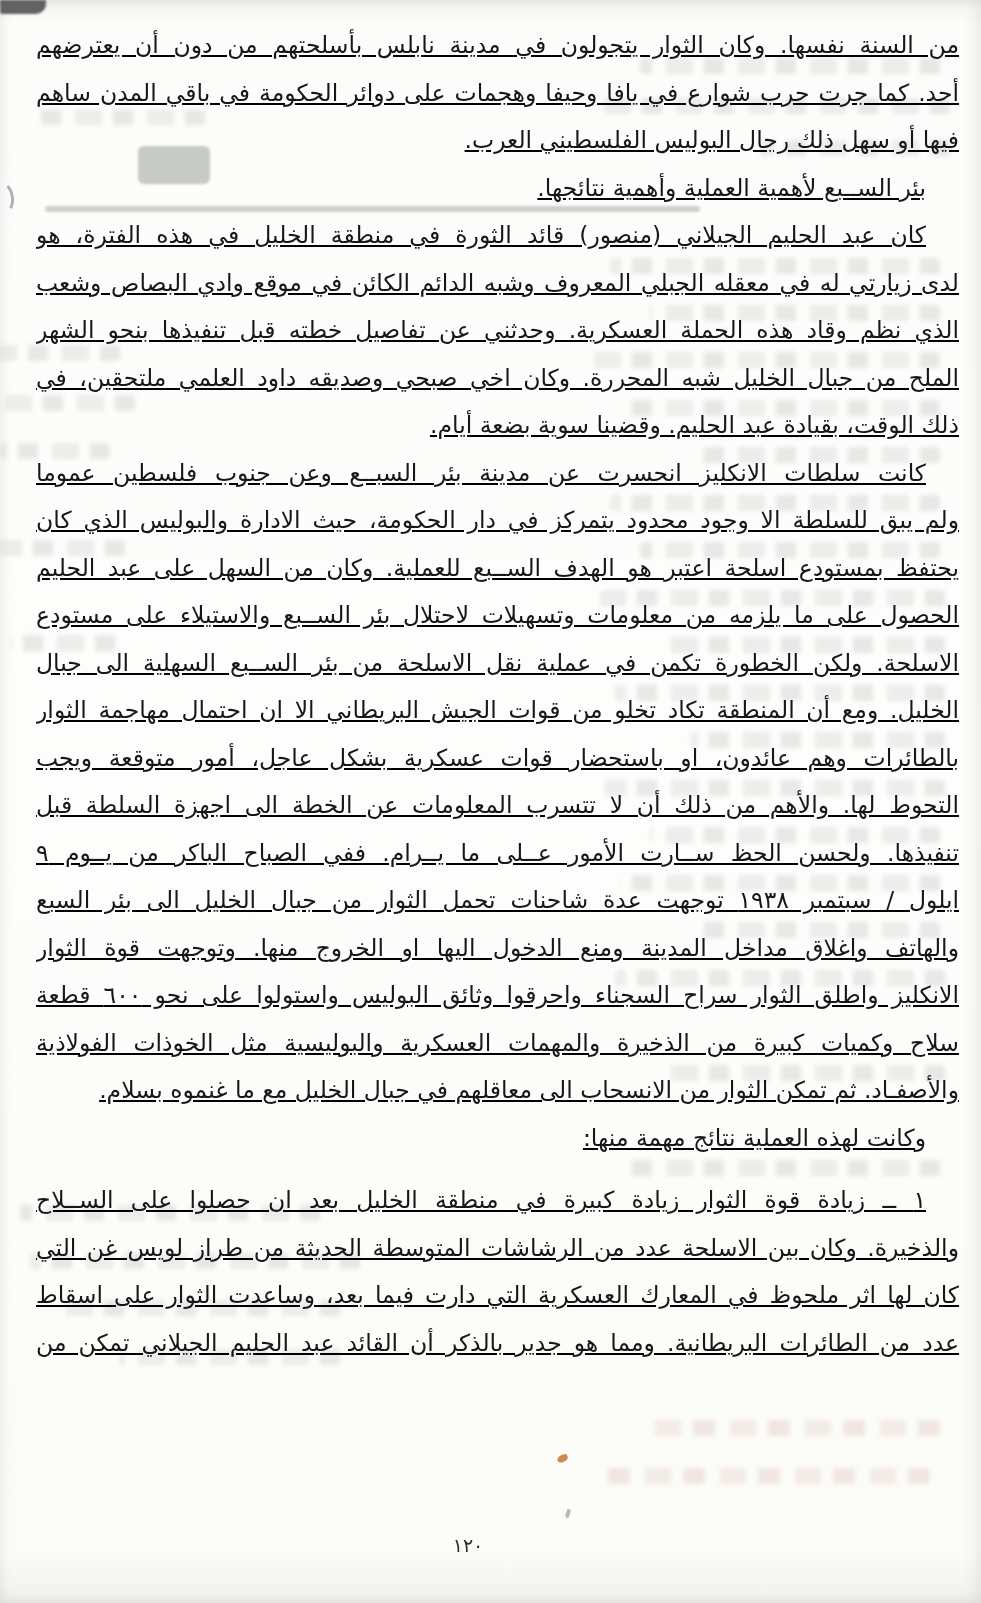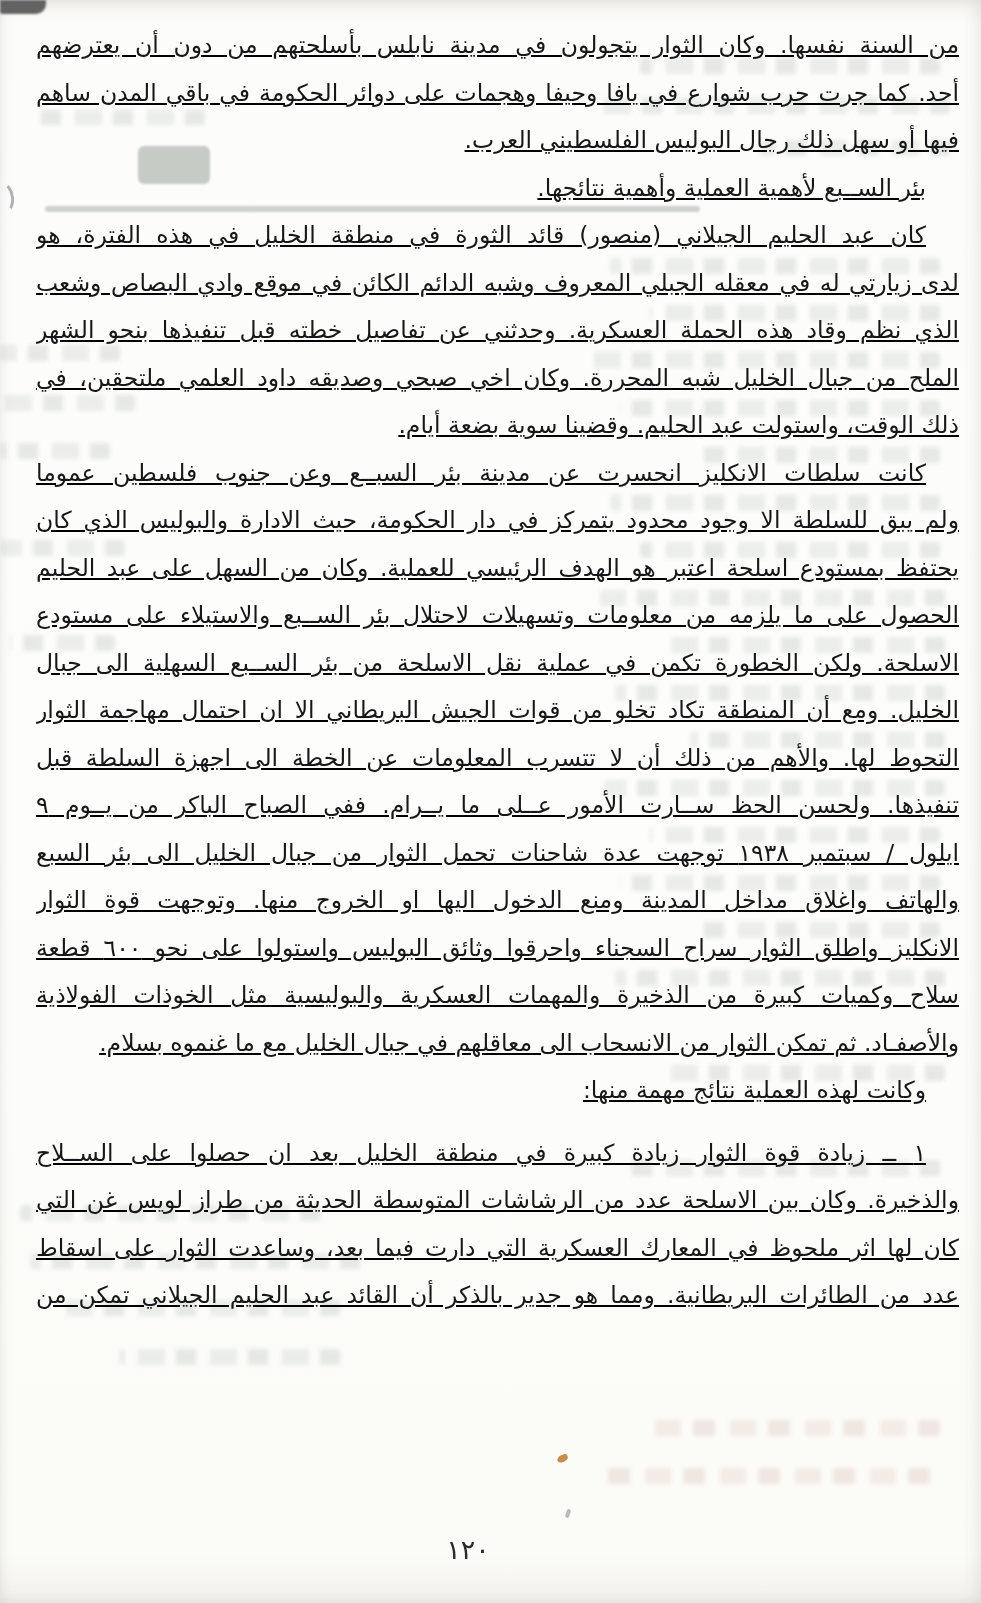--- a/index.html
+++ b/index.html
@@ -22,21 +22,21 @@
     height:47.5px;line-height:47.5px;overflow:hidden;
     font-size:23.5px;color:#17171a;
     -webkit-font-smoothing:antialiased;
   }
   .line.fill{text-align:justify;text-align-last:justify;}
   .line.end{text-align:left;text-align-last:right;}
   .para.indent .line:first-child{padding-right:33px;}
   
   .page-number{
     position:absolute;top:1534px;left:383px;width:170px;
-    text-align:center;font-size:27px;color:#2c2c30;letter-spacing:5px;
+    text-align:center;font-size:19px;color:#2c2c30;letter-spacing:5px;
   }
   
   .g{position:absolute;border-radius:4px;pointer-events:none;}
   .gt{
     background-image:repeating-linear-gradient(to left,
       rgba(133,150,140,.50) 0 20px, rgba(133,150,140,0) 20px 31px,
       rgba(133,150,140,.38) 31px 58px, rgba(133,150,140,0) 58px 72px);
     filter:blur(2px);opacity:.38;height:16px;
   }
   .gt.pink{
@@ -125,29 +125,30 @@
         <div class="line end">فيها أو سهل ذلك رجال البوليس الفلسطيني العرب.</div>
       </div>
       <div class="para indent">
         <div class="line end">بئر الســبع لأهمية العملية وأهمية نتائجها.</div>
       </div>
       <div class="para indent">
         <div class="line fill">كان عبد الحليم الجيلاني (منصور) قائد الثورة في منطقة الخليل في هذه الفترة، هو</div>
         <div class="line fill">لدى زيارتي له في معقله الجبلي المعروف وشبه الدائم الكائن في موقع وادي البصاص وشعب</div>
         <div class="line fill">الذي نظم وقاد هذه الحملة العسكرية. وحدثني عن تفاصيل خطته قبل تنفيذها بنحو الشهر</div>
         <div class="line fill">الملح من جبال الخليل شبه المحررة. وكان اخي صبحي وصديقه داود العلمي ملتحقين، في</div>
-        <div class="line end">ذلك الوقت، واستولت عبد الحليم. وقضينا سوية بضعة أيام.</div>
+        <div class="line end">ذلك الوقت، بقيادة عبد الحليم. وقضينا سوية بضعة أيام.</div>
       </div>
       <div class="para indent">
         <div class="line fill">كانت سلطات الانكليز انحسرت عن مدينة بئر السبــع وعن جنوب فلسطين عموما</div>
         <div class="line fill">ولم يبق للسلطة الا وجود محدود يتمركز في دار الحكومة، حيث الادارة والبوليس الذي كان</div>
-        <div class="line fill">يحتفظ بمستودع اسلحة اعتبر هو الهدف الرئيسي للعملية. وكان من السهل على عبد الحليم</div>
+        <div class="line fill">يحتفظ بمستودع اسلحة اعتبر هو الهدف الســبع للعملية. وكان من السهل على عبد الحليم</div>
         <div class="line fill">الحصول على ما يلزمه من معلومات وتسهيلات لاحتلال بئر الســبع والاستيلاء على مستودع</div>
         <div class="line fill">الاسلحة. ولكن الخطورة تكمن في عملية نقل الاسلحة من بئر الســبع السهلية الى جبال</div>
         <div class="line fill">الخليل. ومع أن المنطقة تكاد تخلو من قوات الجيش البريطاني الا ان احتمال مهاجمة الثوار</div>
+        <div class="line fill">بالطائرات وهم عائدون، او باستحضار قوات عسكرية بشكل عاجل، أمور متوقعة ويجب</div>
         <div class="line fill">التحوط لها. والأهم من ذلك أن لا تتسرب المعلومات عن الخطة الى اجهزة السلطة قبل</div>
         <div class="line fill">تنفيذها. ولحسن الحظ ســارت الأمور عــلى ما يــرام. ففي الصباح الباكر من يــوم ٩</div>
         <div class="line fill">ايلول / سبتمبر ١٩٣٨ توجهت عدة شاحنات تحمل الثوار من جبال الخليل الى بئر السبع</div>
         <div class="line fill">والهاتف واغلاق مداخل المدينة ومنع الدخول اليها او الخروج منها. وتوجهت قوة الثوار</div>
         <div class="line fill">الانكليز واطلق الثوار سراح السجناء واحرقوا وثائق البوليس واستولوا على نحو ٦٠٠ قطعة</div>
         <div class="line fill">سلاح وكميات كبيرة من الذخيرة والمهمات العسكرية والبوليسية مثل الخوذات الفولاذية</div>
         <div class="line end">والأصفـاد. ثم تمكن الثوار من الانسحاب الى معاقلهم في جبال الخليل مع ما غنموه بسلام.</div>
       </div>
       <div class="para indent">
         <div class="line end">وكانت لهذه العملية نتائج مهمة منها:</div>

